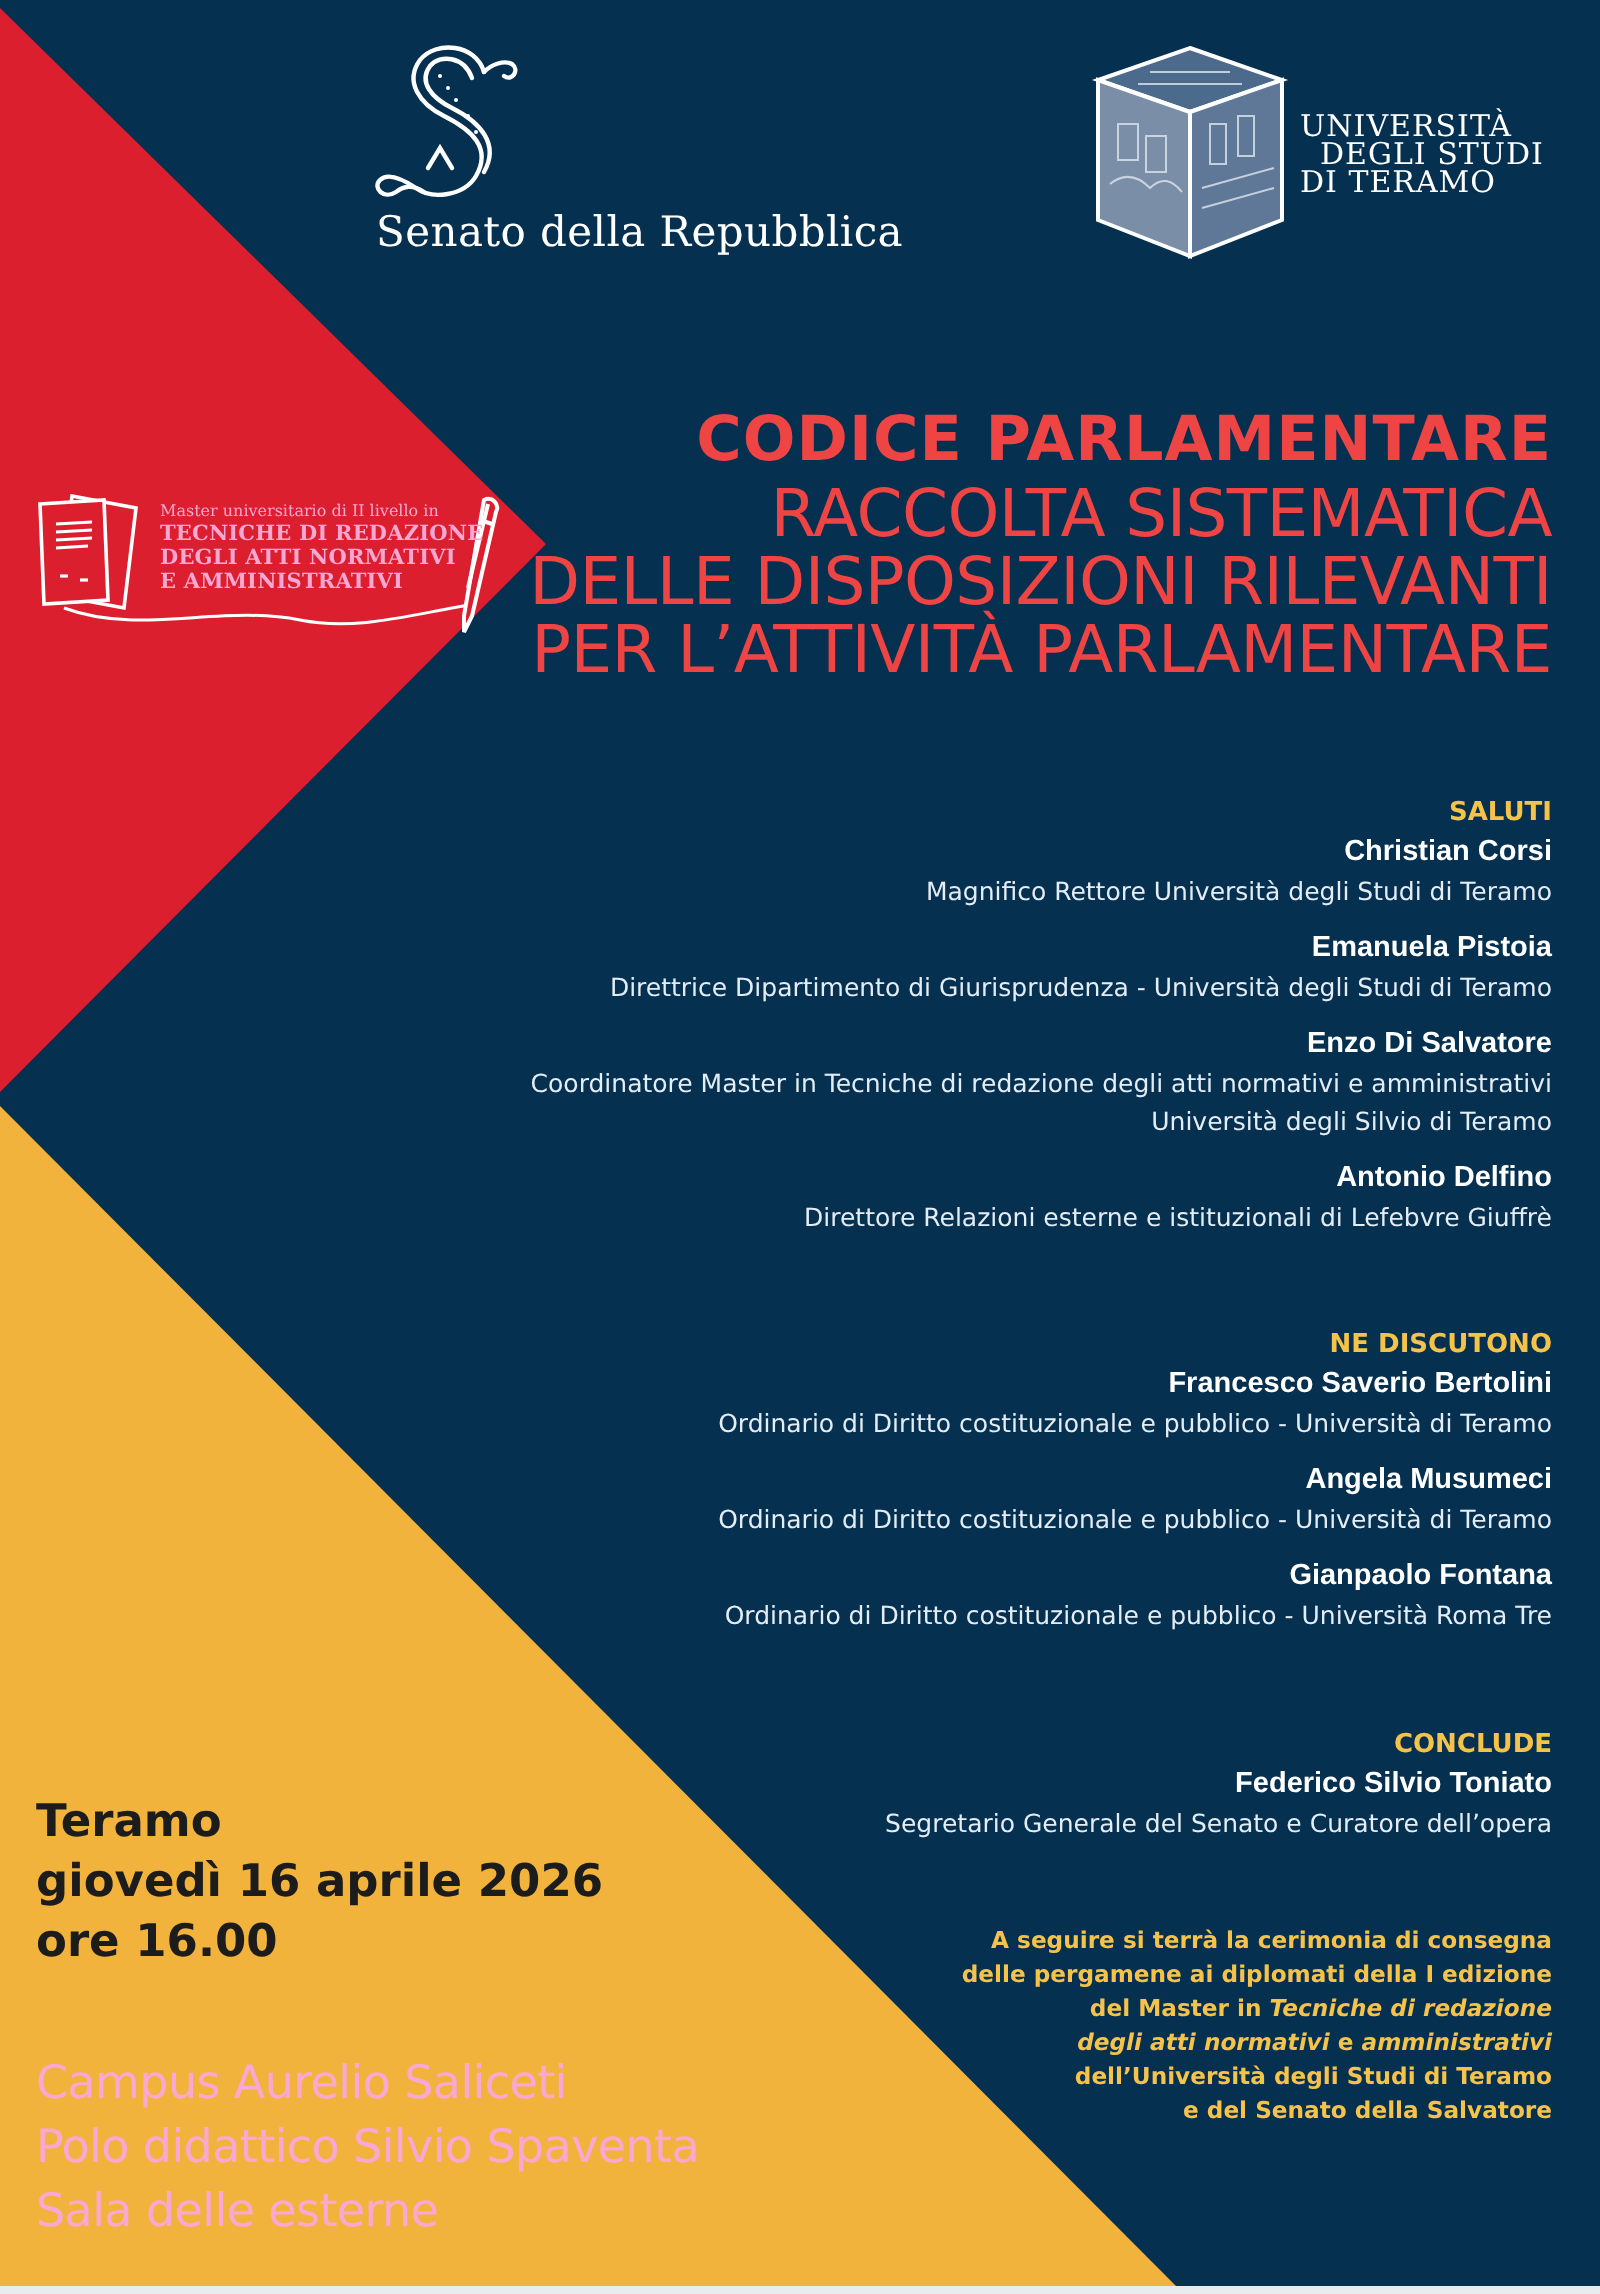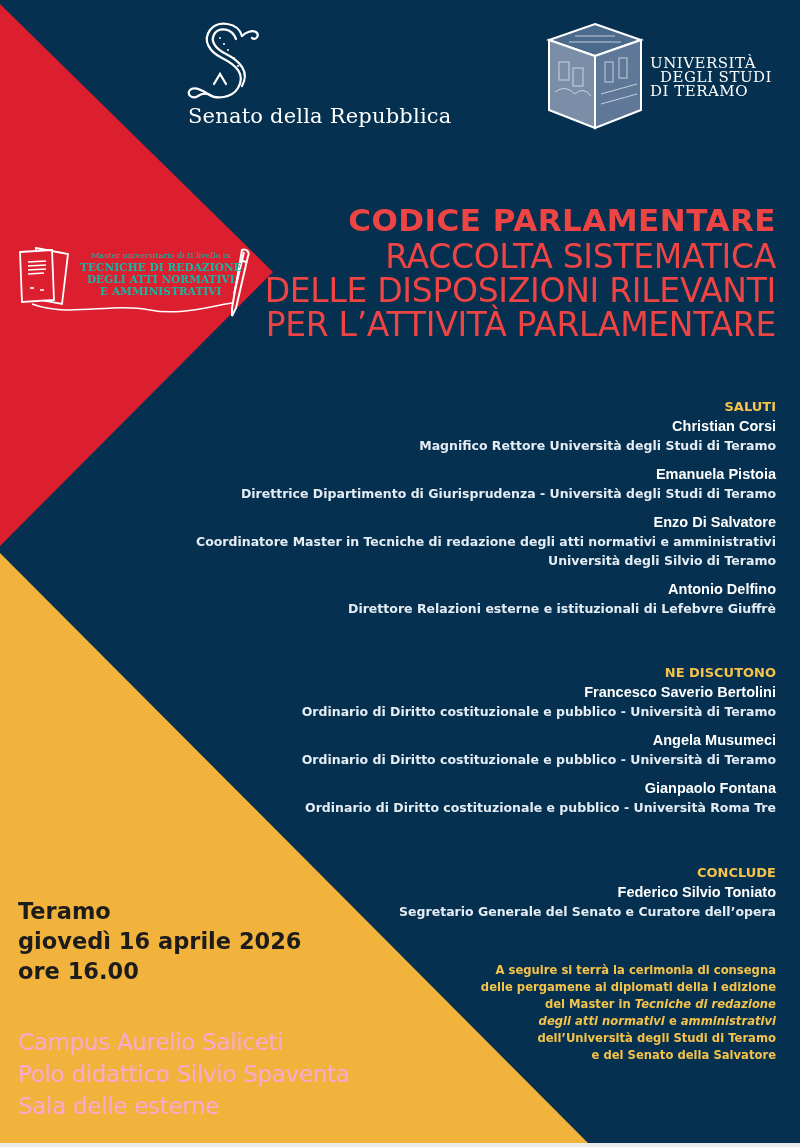--- a/index.html
+++ b/index.html
@@ -13,34 +13,34 @@
   
   .uni-cube { position: absolute; left: 545px; top: 22px; width: 100px; height: 108px; }
   .uni-name { position: absolute; left: 650px; top: 56px; font-family: "DejaVu Serif", serif; color: #ffffff; font-size: 15px; line-height: 14px; letter-spacing: 0.5px; }
   .uni-name div { white-space: nowrap; }
   .uni-name .l2 { padding-left: 10px; }
 
   
   .master-icon { position: absolute; left: 14px; top: 242px; width: 64px; height: 64px; }
   .master-pen { position: absolute; left: 224px; top: 246px; width: 30px; height: 76px; }
   .master-swoosh { position: absolute; left: 30px; top: 298px; width: 210px; height: 22px; }
-  .master-text { position: absolute; left: 80px; top: 250px; color: #14b8a6; font-family: "DejaVu Serif", serif; text-align: center; }
+  .master-text { position: absolute; left: 80px; top: 250px; color: #f9a8d4; font-family: "DejaVu Serif", serif; }
   .master-sub { font-size: 8px; line-height: 11px; white-space: nowrap; }
   .master-title { font-size: 10.5px; line-height: 12px; font-weight: bold; white-space: nowrap; letter-spacing: 0.1px; }
 
   
   .title-block { position: absolute; right: 24px; top: 200px; text-align: right; color: #ef4444; }
   .title-main { font-family: "DejaVu Sans", sans-serif; font-weight: bold; font-size: 31px; line-height: 40px; letter-spacing: 0.5px; white-space: nowrap; }
   .title-sub { font-family: "DejaVu Sans", sans-serif; font-weight: normal; font-size: 33px; line-height: 34px; white-space: nowrap; letter-spacing: -0.3px; }
 
   
   .program { position: absolute; right: 24px; top: 398px; width: 640px; text-align: right; color: #ffffff; }
   .section-label { font-family: "DejaVu Sans", sans-serif; font-weight: bold; color: #f5c34a; font-size: 13px; line-height: 18px; }
   .person-name { font-family: Liberation Sans, sans-serif; font-weight: bold; font-size: 14.5px; line-height: 20px; color: #ffffff; }
-  .person-role { font-family: "DejaVu Sans", sans-serif; font-size: 12.5px; line-height: 19px; color: #e4ecf4; white-space: nowrap; font-weight: bold; }
+  .person-role { font-family: "DejaVu Sans", sans-serif; font-size: 12.5px; line-height: 19px; color: #e4ecf4; white-space: nowrap; }
   .person { margin-bottom: 9px; }
   .sec-saluti { position: absolute; right: 0; top: 0; }
   .sec-discutono { position: absolute; right: 0; top: 266px; }
   .sec-conclude { position: absolute; right: 0; top: 466px; }
 
   
   .note { position: absolute; right: 24px; top: 962px; text-align: right; color: #f5c34a; font-family: "DejaVu Sans", sans-serif; font-weight: bold; font-size: 11.6px; line-height: 17px; white-space: nowrap; }
   .note em { font-style: italic; }
 
   

